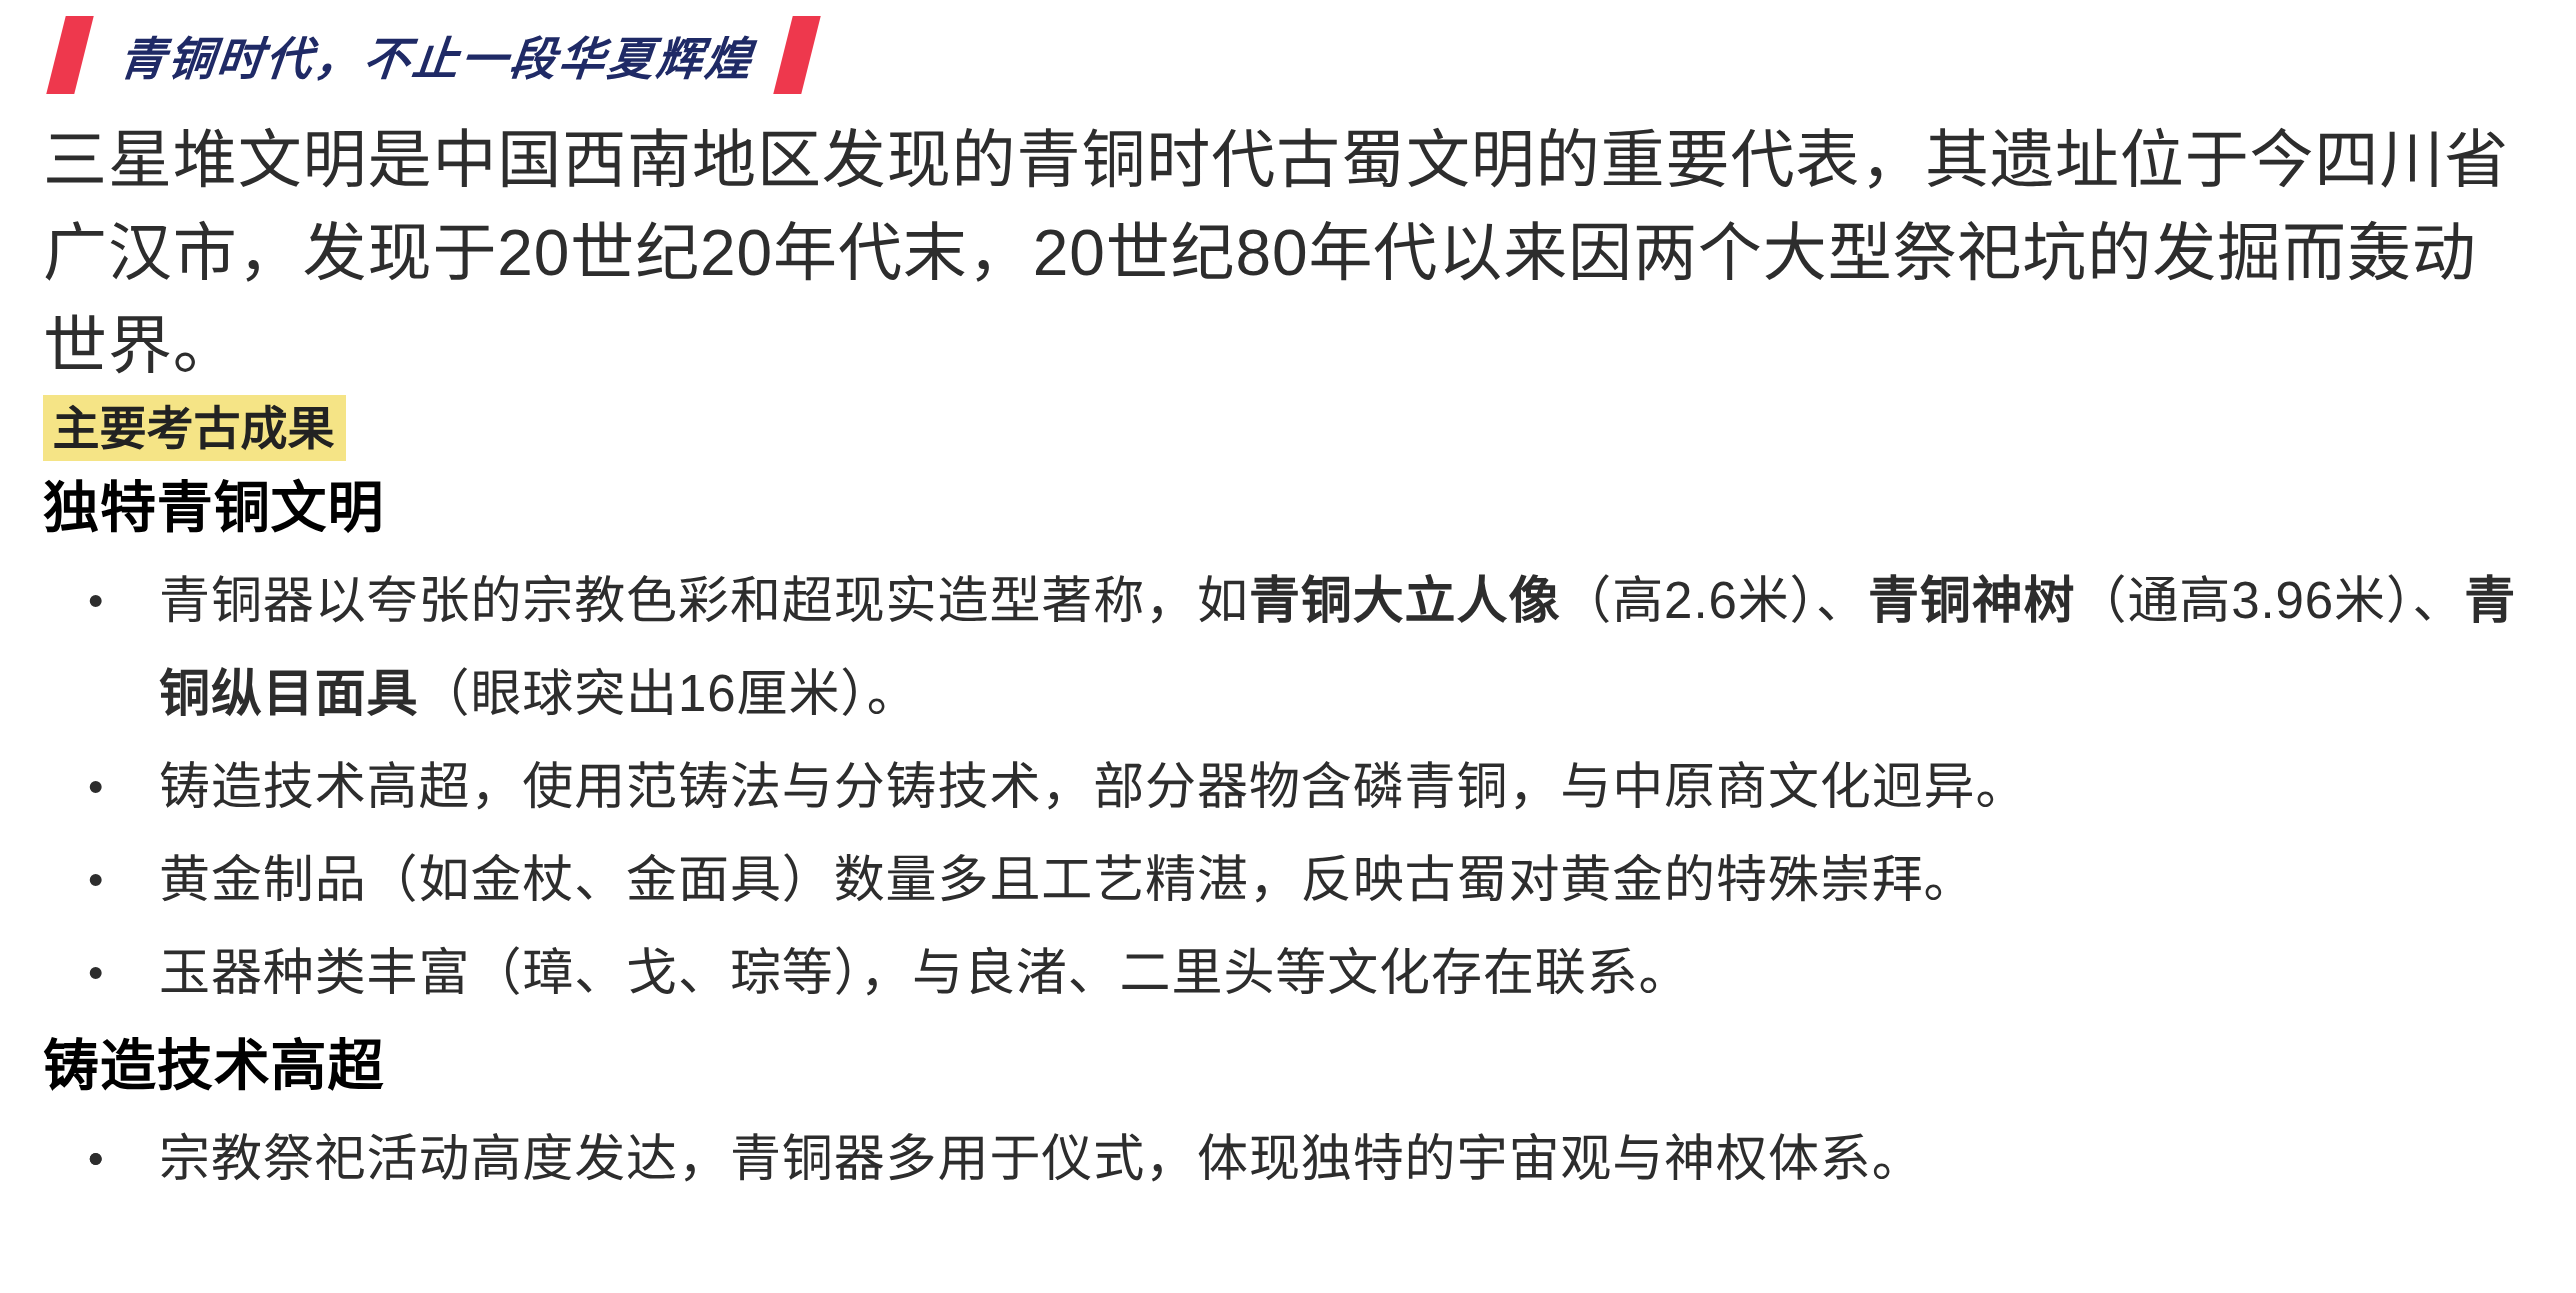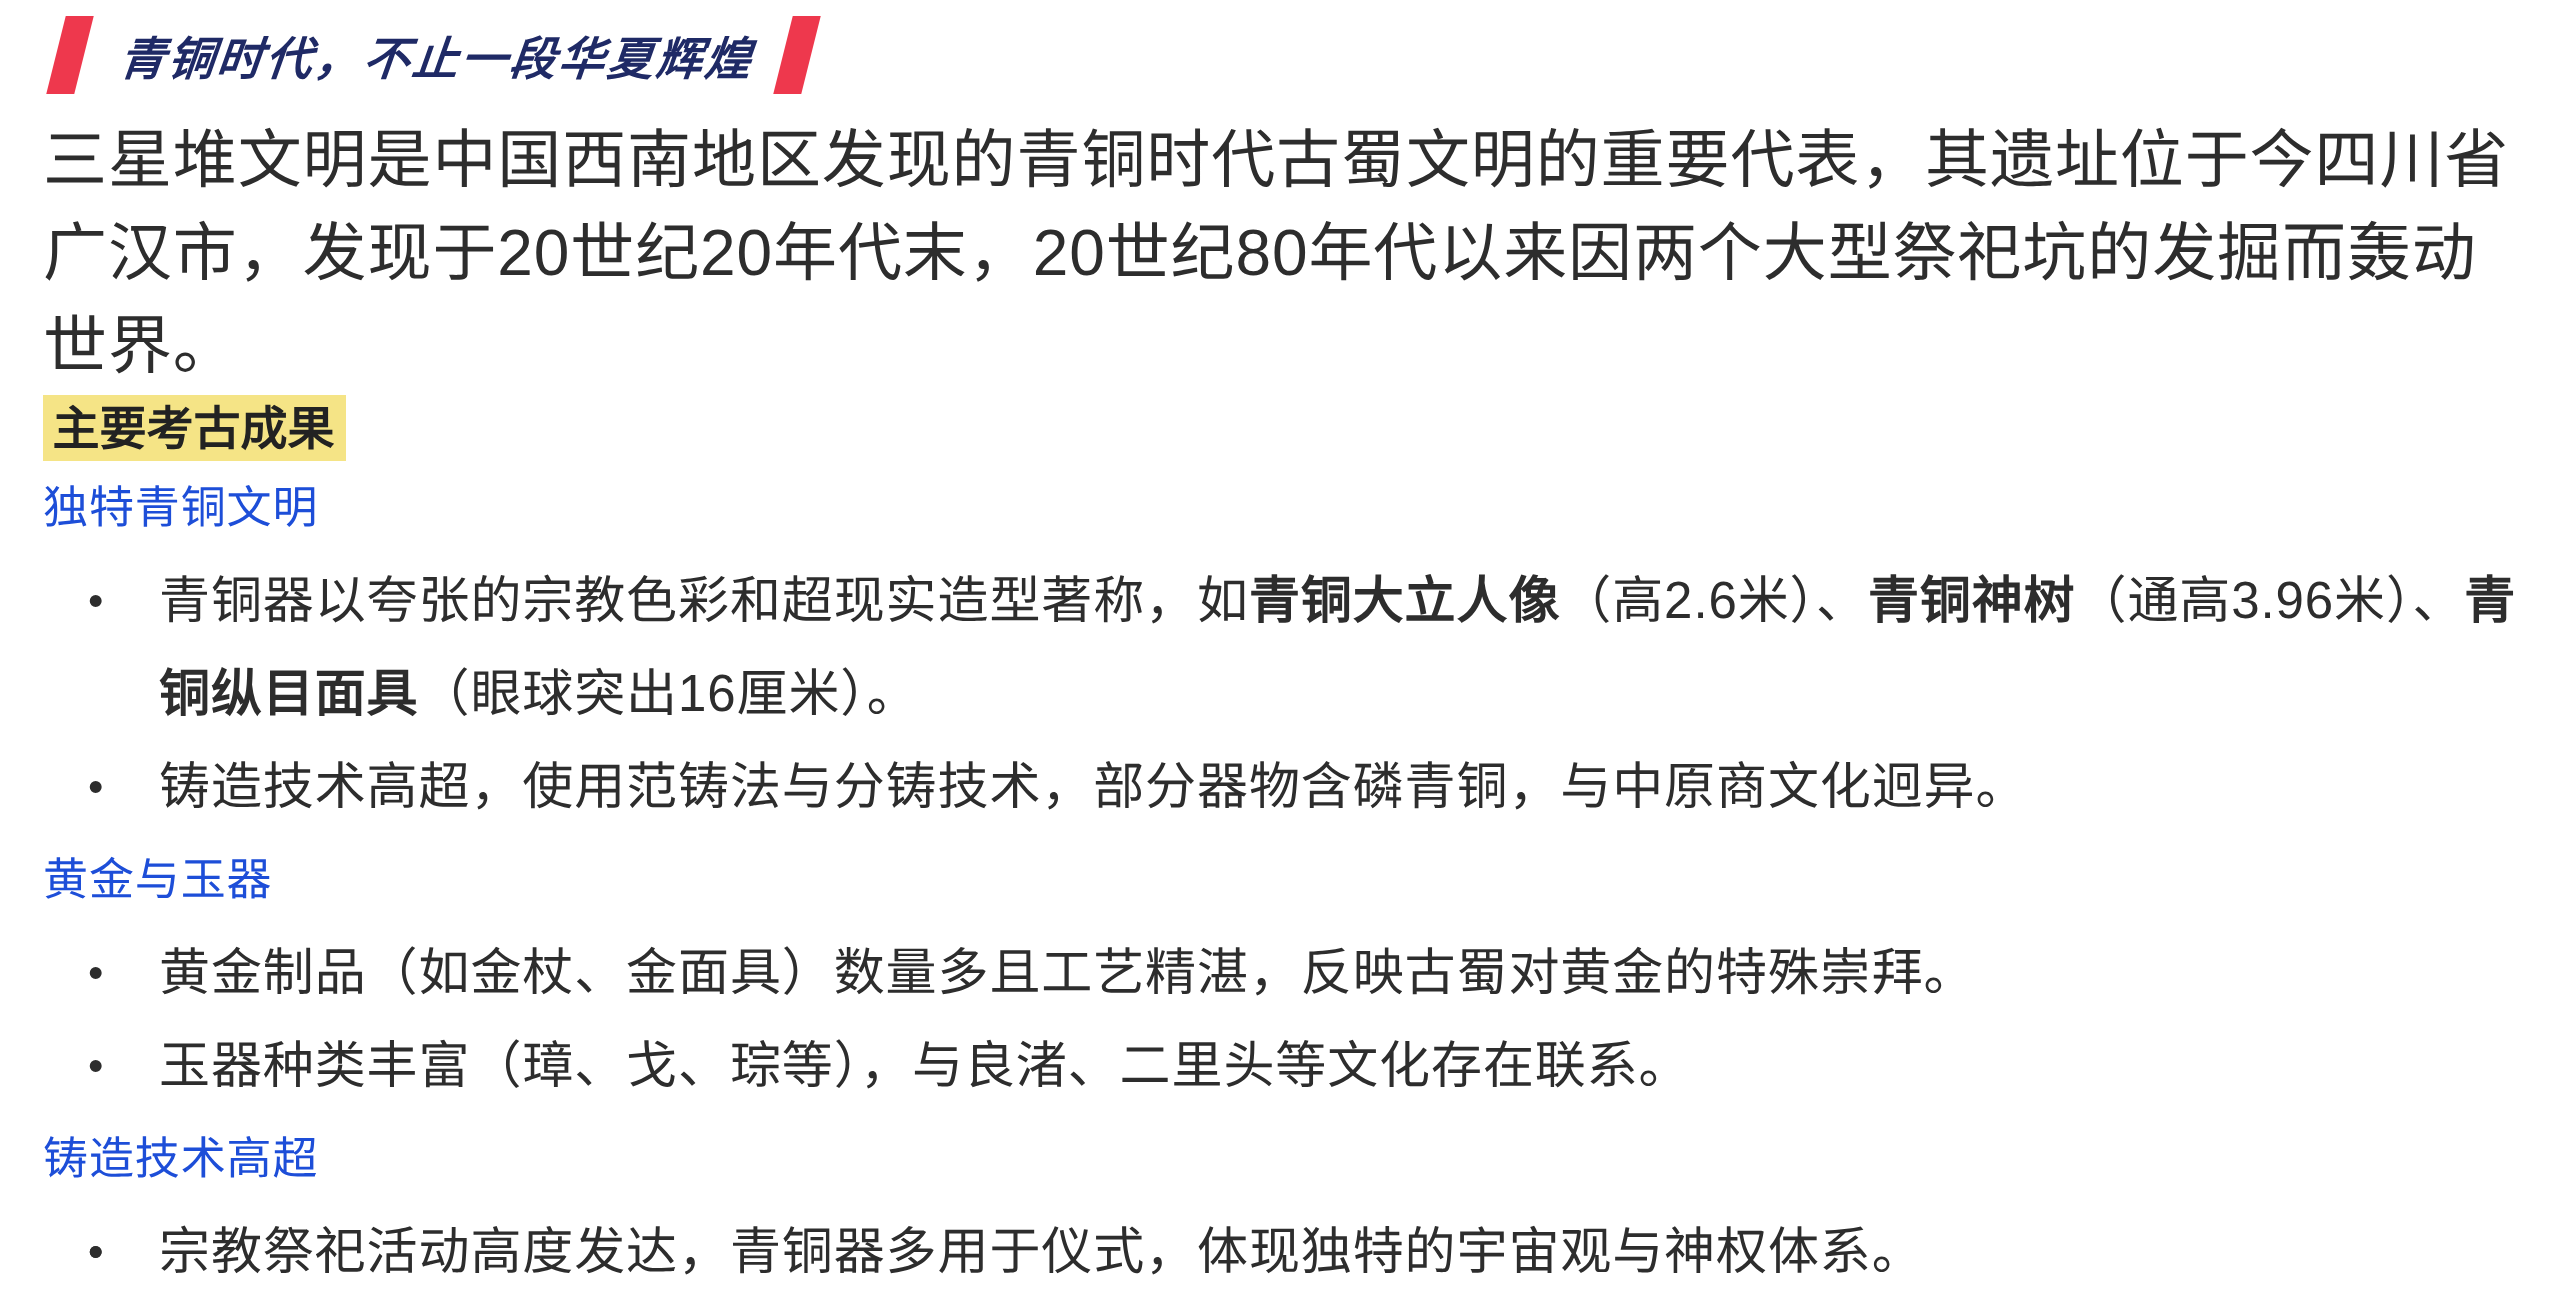--- a/index.html
+++ b/index.html
@@ -58,24 +58,24 @@
     margin-top: 1.9px;
     font-size: 47px;
     font-weight: 700;
     line-height: 61px;
     padding: 2.8px 11.4px 2.8px 9.5px;
     background: var(--highlight-yellow);
     color: #222222;
     text-align: right;
   }
   .section-heading {
-    font-size: 45px;
-    font-weight: 400;
+    font-size: 56px;
+    font-weight: 700;
     line-height: 93px;
-    color: #1d4ed8;
+    color: #000000;
     letter-spacing: 0.9px;
   }
   ul.bullet-list {
     list-style: none;
   }
   ul.bullet-list li {
     position: relative;
     font-size: 51px;
     line-height: 93px;
     padding-left: 116px;
@@ -109,21 +109,20 @@
 
   <main id="sections-root">
       <section>
         <h3 class="section-heading">独特青铜文明</h3>
         <ul class="bullet-list">
           <li><span class="marker">•</span><span>青铜器以夸张的宗教色彩和超现实造型著称，如</span><strong>青铜大立人像</strong><span>（高2.6米）、</span><strong>青铜神树</strong><span>（通高3.96米）、</span><strong>青铜纵目面具</strong><span>（眼球突出16厘米）。</span></li>
           <li><span class="marker">•</span><span>铸造技术高超，使用范铸法与分铸技术，部分器物含磷青铜，与中原商文化迥异。</span></li>
         </ul>
       </section>
       <section>
-        <h3 class="section-heading">黄金与玉器</h3>
         <ul class="bullet-list">
           <li><span class="marker">•</span><span>黄金制品（如金杖、金面具）数量多且工艺精湛，反映古蜀对黄金的特殊崇拜。</span></li>
           <li><span class="marker">•</span><span>玉器种类丰富（璋、戈、琮等），与良渚、二里头等文化存在联系。</span></li>
         </ul>
       </section>
       <section>
         <h3 class="section-heading">铸造技术高超</h3>
         <ul class="bullet-list">
           <li><span class="marker">•</span></li>
           <li><span class="marker">•</span><span>宗教祭祀活动高度发达，青铜器多用于仪式，体现独特的宇宙观与神权体系。</span></li>

